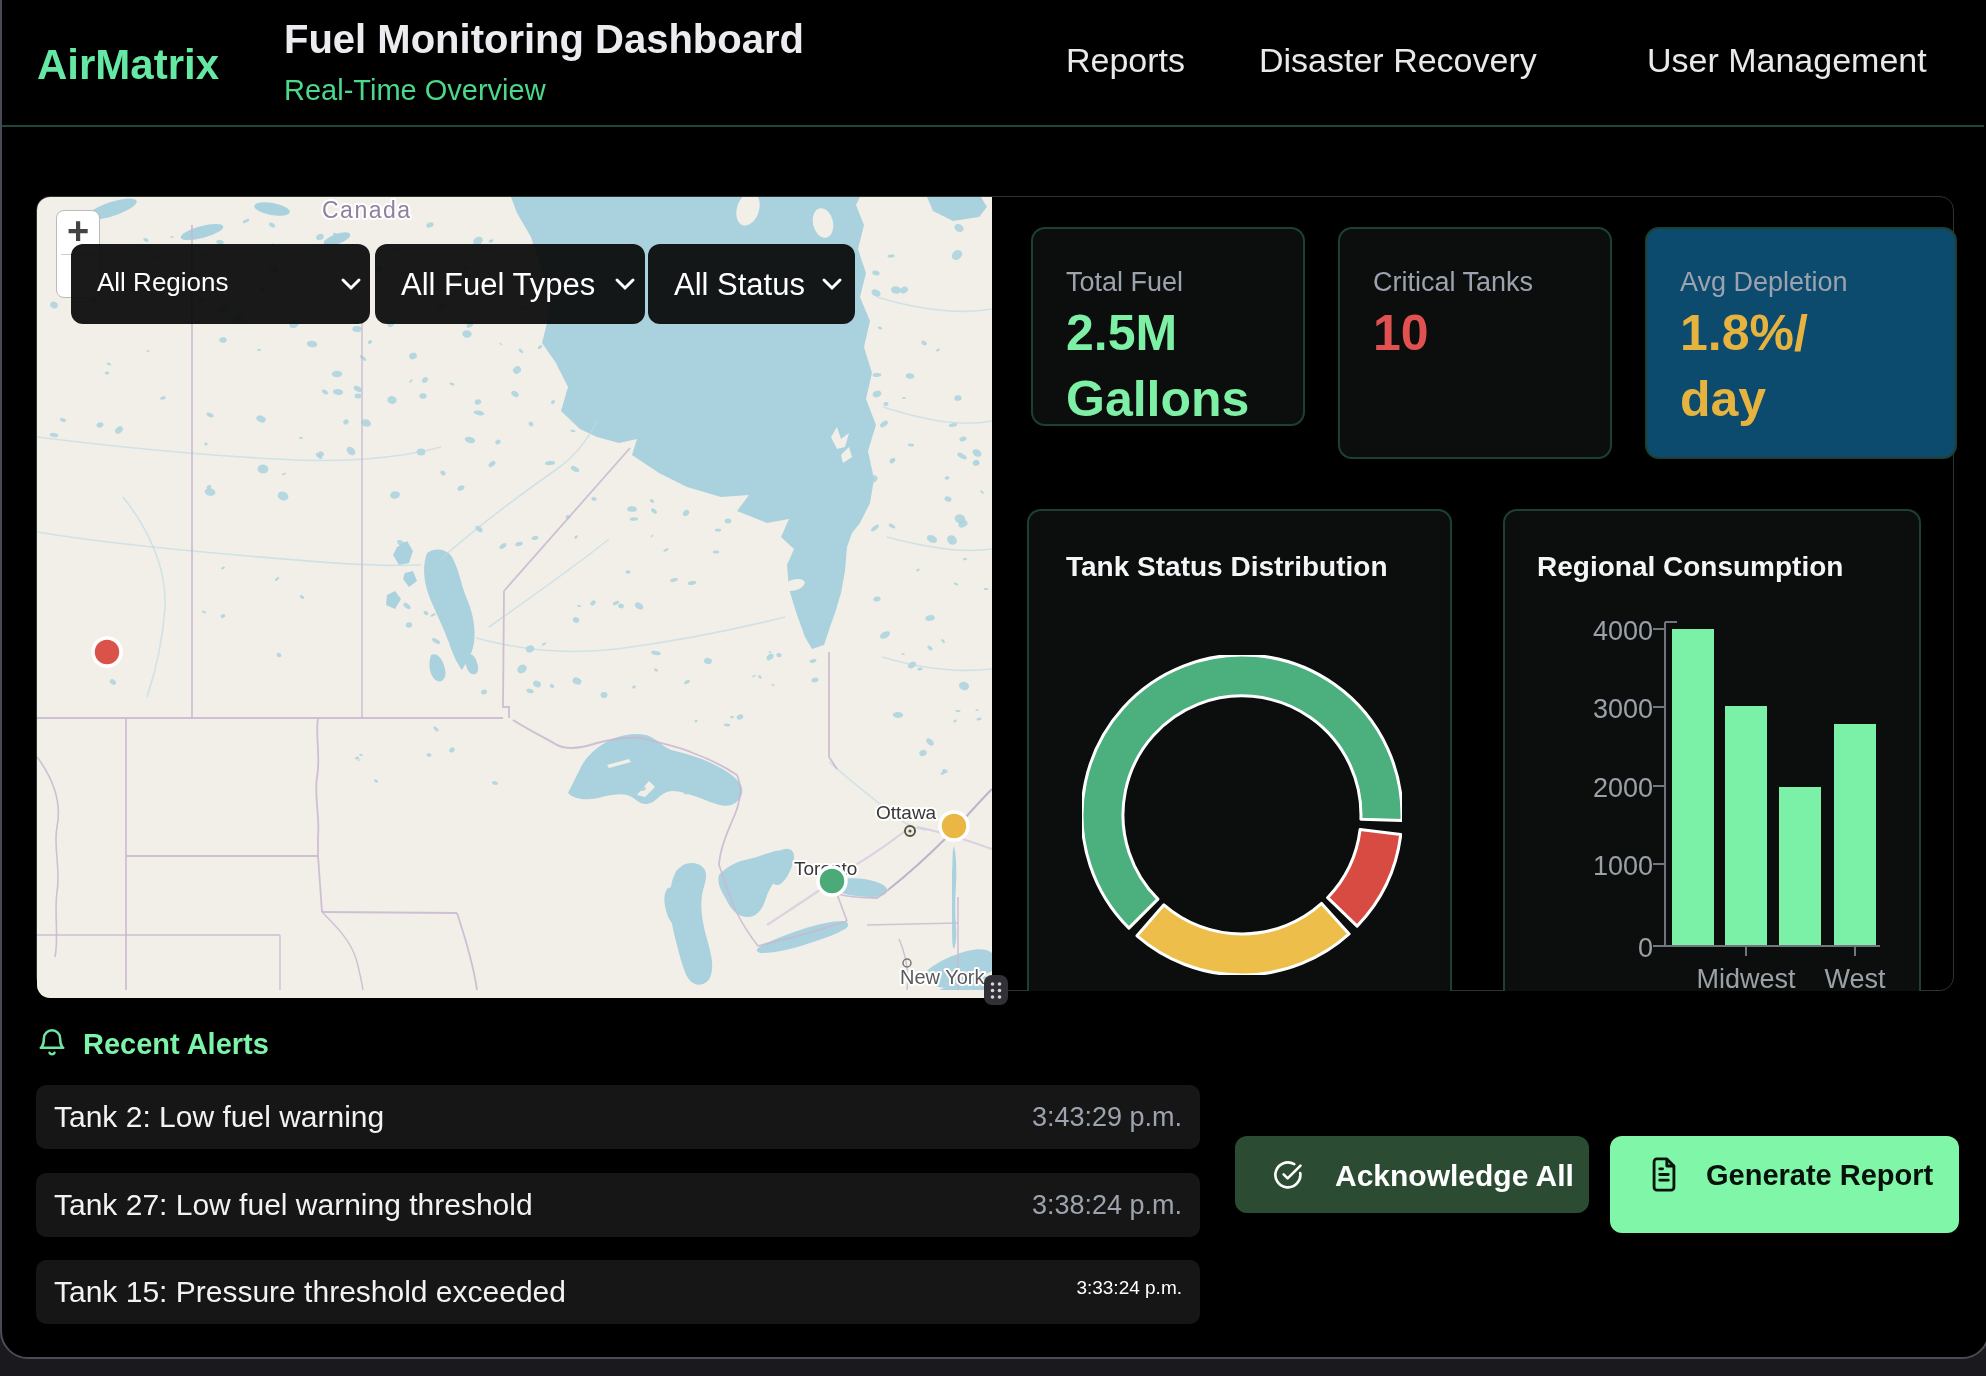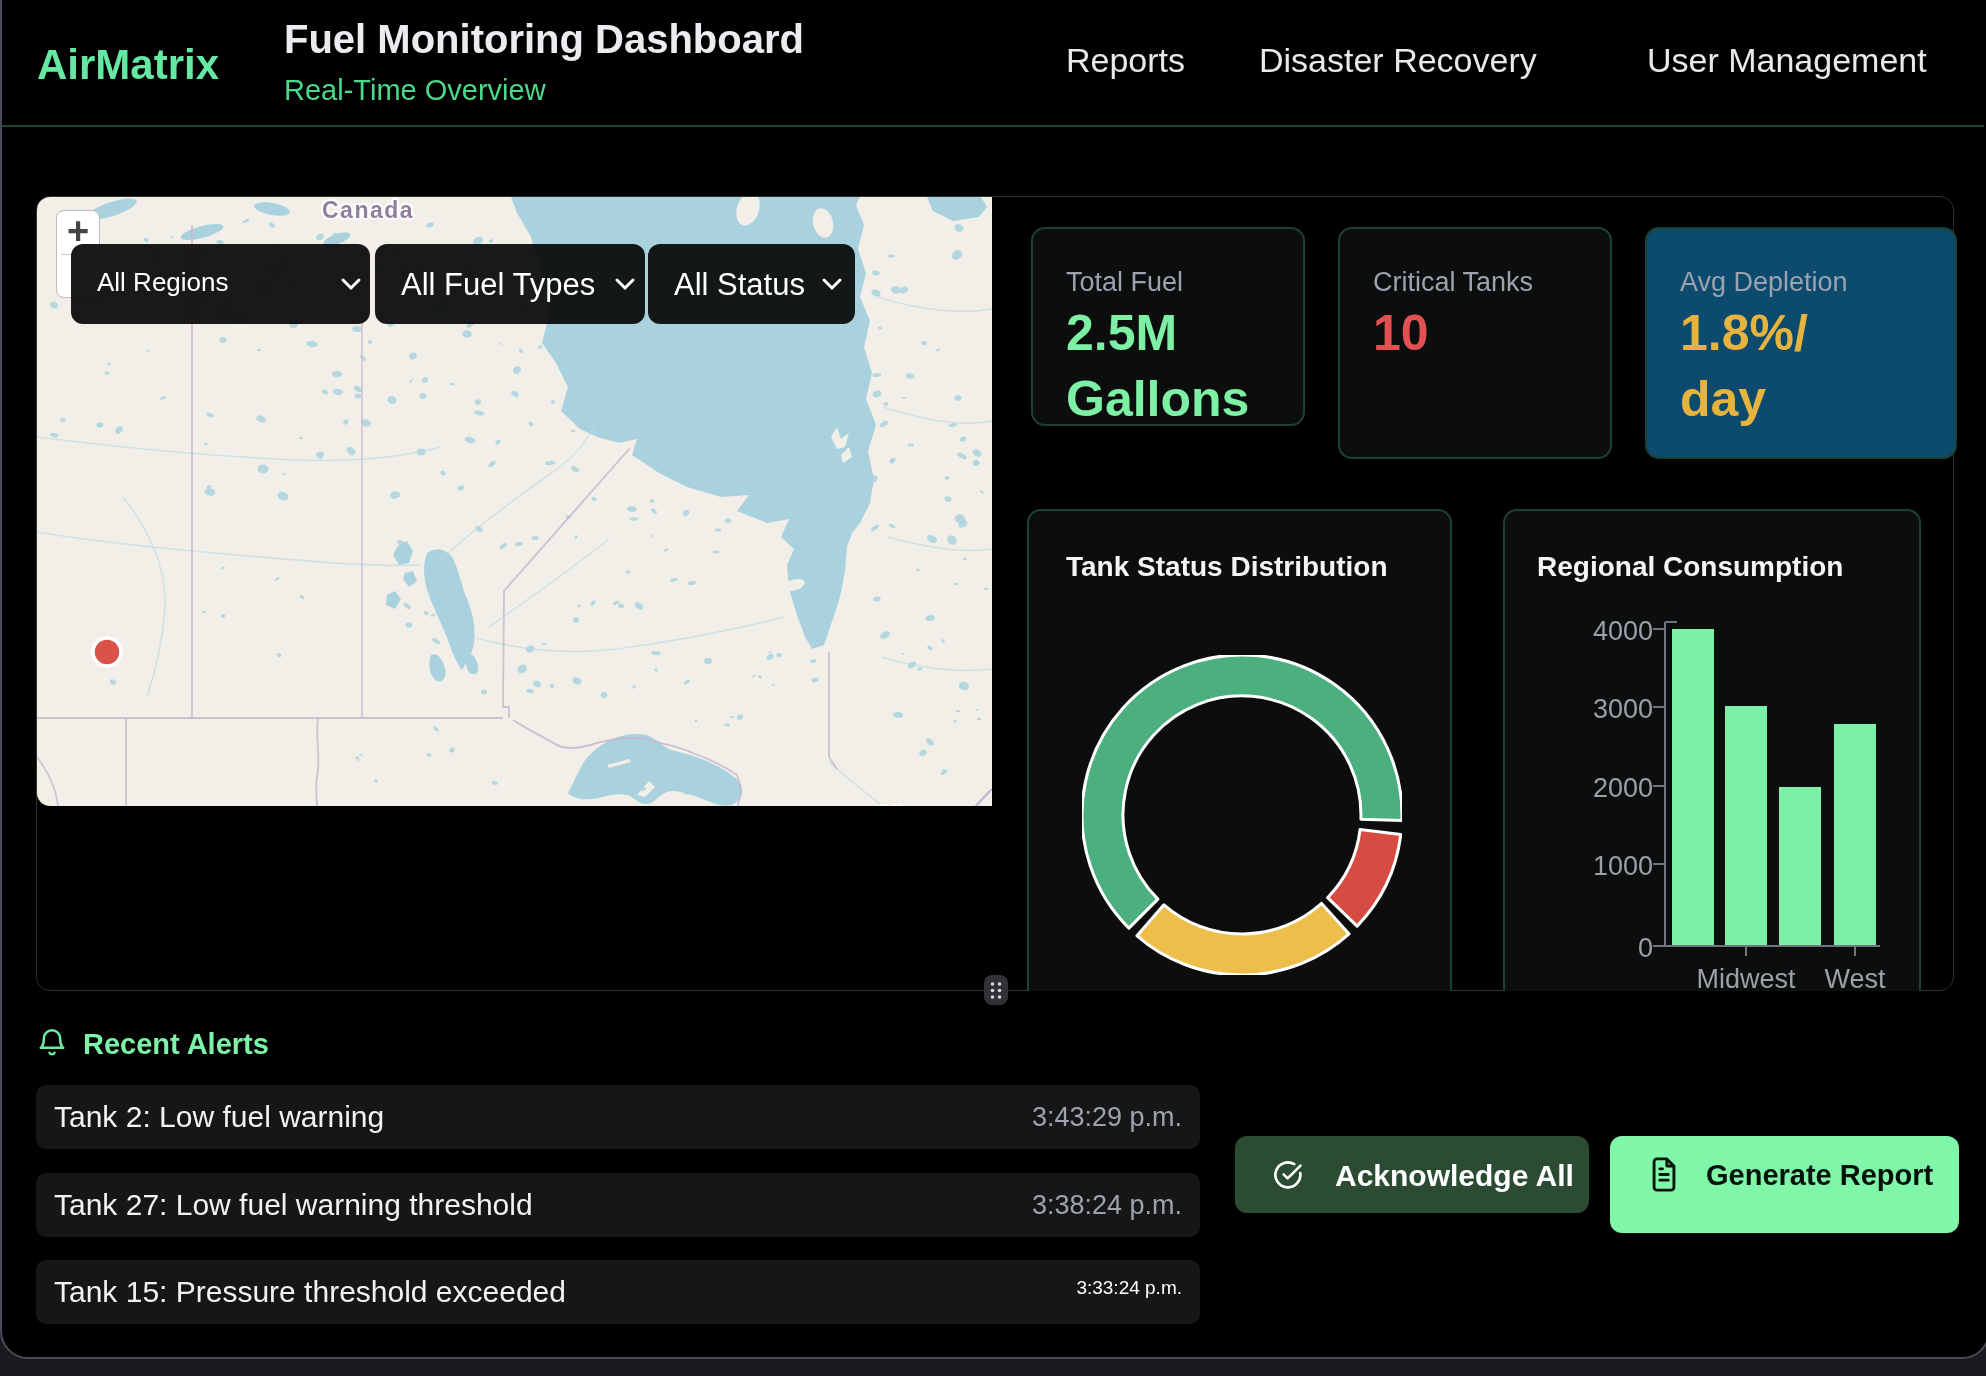--- a/index.html
+++ b/index.html
@@ -17,21 +17,21 @@
     <div class="abs" style="left:35px;top:41px;font-size:42px;font-weight:bold;color:#64e8a3;">AirMatrix</div>
     <div class="abs" style="left:282px;top:17px;font-size:40px;font-weight:bold;color:#ececf0;">Fuel Monitoring Dashboard</div>
     <div class="abs" style="left:282px;top:74px;font-size:29px;color:#4cd88a;">Real-Time Overview</div>
     <div class="abs" style="left:1028px;top:41px;font-size:34px;color:#e9e9eb;margin-left:36px;">Reports</div>
     <div class="abs" style="left:1257px;top:41px;font-size:34px;color:#e9e9eb;">Disaster Recovery</div>
     <div class="abs" style="left:1645px;top:41px;font-size:34px;color:#e9e9eb;">User Management</div>
   </div>
 
   <div class="abs" id="panel" style="left:36px;top:196px;width:1918px;height:795px;border:1px solid #2c342e;border-radius:14px;"></div>
 
-  <div class="abs" id="map" style="left:37px;top:197px;width:955px;height:609px;border-radius:13px 0 0 13px;overflow:hidden;background:#f2efe9;font-weight:bold;">
+  <div class="abs" id="map" style="left:37px;top:197px;width:955px;height:801px;border-radius:13px 0 0 13px;overflow:hidden;background:#f2efe9;">
     <svg width="955" height="793" viewBox="0 0 955 793">
       <path d="M474,0 L480,16 L494,40 L500,60 L510,88 L512,118 L505,146 L519,166 L531,190 L524,214 L543,232 L560,240 L582,246 L600,242 L595,258 L622,276 L650,290 L684,300 L712,298 L700,314 L730,326 L752,322 L744,340 L757,352 L750,368 L752,392 L760,418 L768,440 L775,452 L787,448 L793,430 L798,416 L804,396 L808,374 L810,350 L815,336 L823,326 L833,306 L837,282 L831,254 L839,228 L829,202 L835,176 L827,150 L833,124 L823,100 L829,76 L821,52 L827,28 L819,8 L823,0 Z" fill="#aad2de"></path>
       <path d="M890,0 L944,0 L950,10 L942,20 L916,24 L896,14 Z" fill="#aad2de"></path>
       <ellipse cx="711" cy="12" rx="11" ry="17" transform="rotate(18 711 12)" fill="#f2efe9"></ellipse>
       <ellipse cx="786" cy="26" rx="10" ry="15" transform="rotate(-12 786 26)" fill="#f2efe9"></ellipse>
       <ellipse cx="757" cy="388" rx="11" ry="5.5" transform="rotate(-15 757 388)" fill="#f2efe9"></ellipse>
       <path d="M794,240 l6,-10 4,12 8,-6 -4,14 -8,2 Z" fill="#f2efe9"></path>
       <path d="M804,258 l8,-8 3,10 -9,6 Z" fill="#f2efe9"></path>
       <path d="M390,356 C398,350 410,352 415,360 C422,372 424,388 430,402 C436,416 439,432 437,446 C435,458 429,466 425,473 C421,468 416,458 412,446 C407,432 400,418 394,404 C388,390 384,372 390,356 Z" fill="#aad2de"></path>
       <path d="M394,458 C400,455 406,462 408,472 C410,480 406,486 400,484 C394,481 390,470 394,458 Z" fill="#aad2de"></path>

